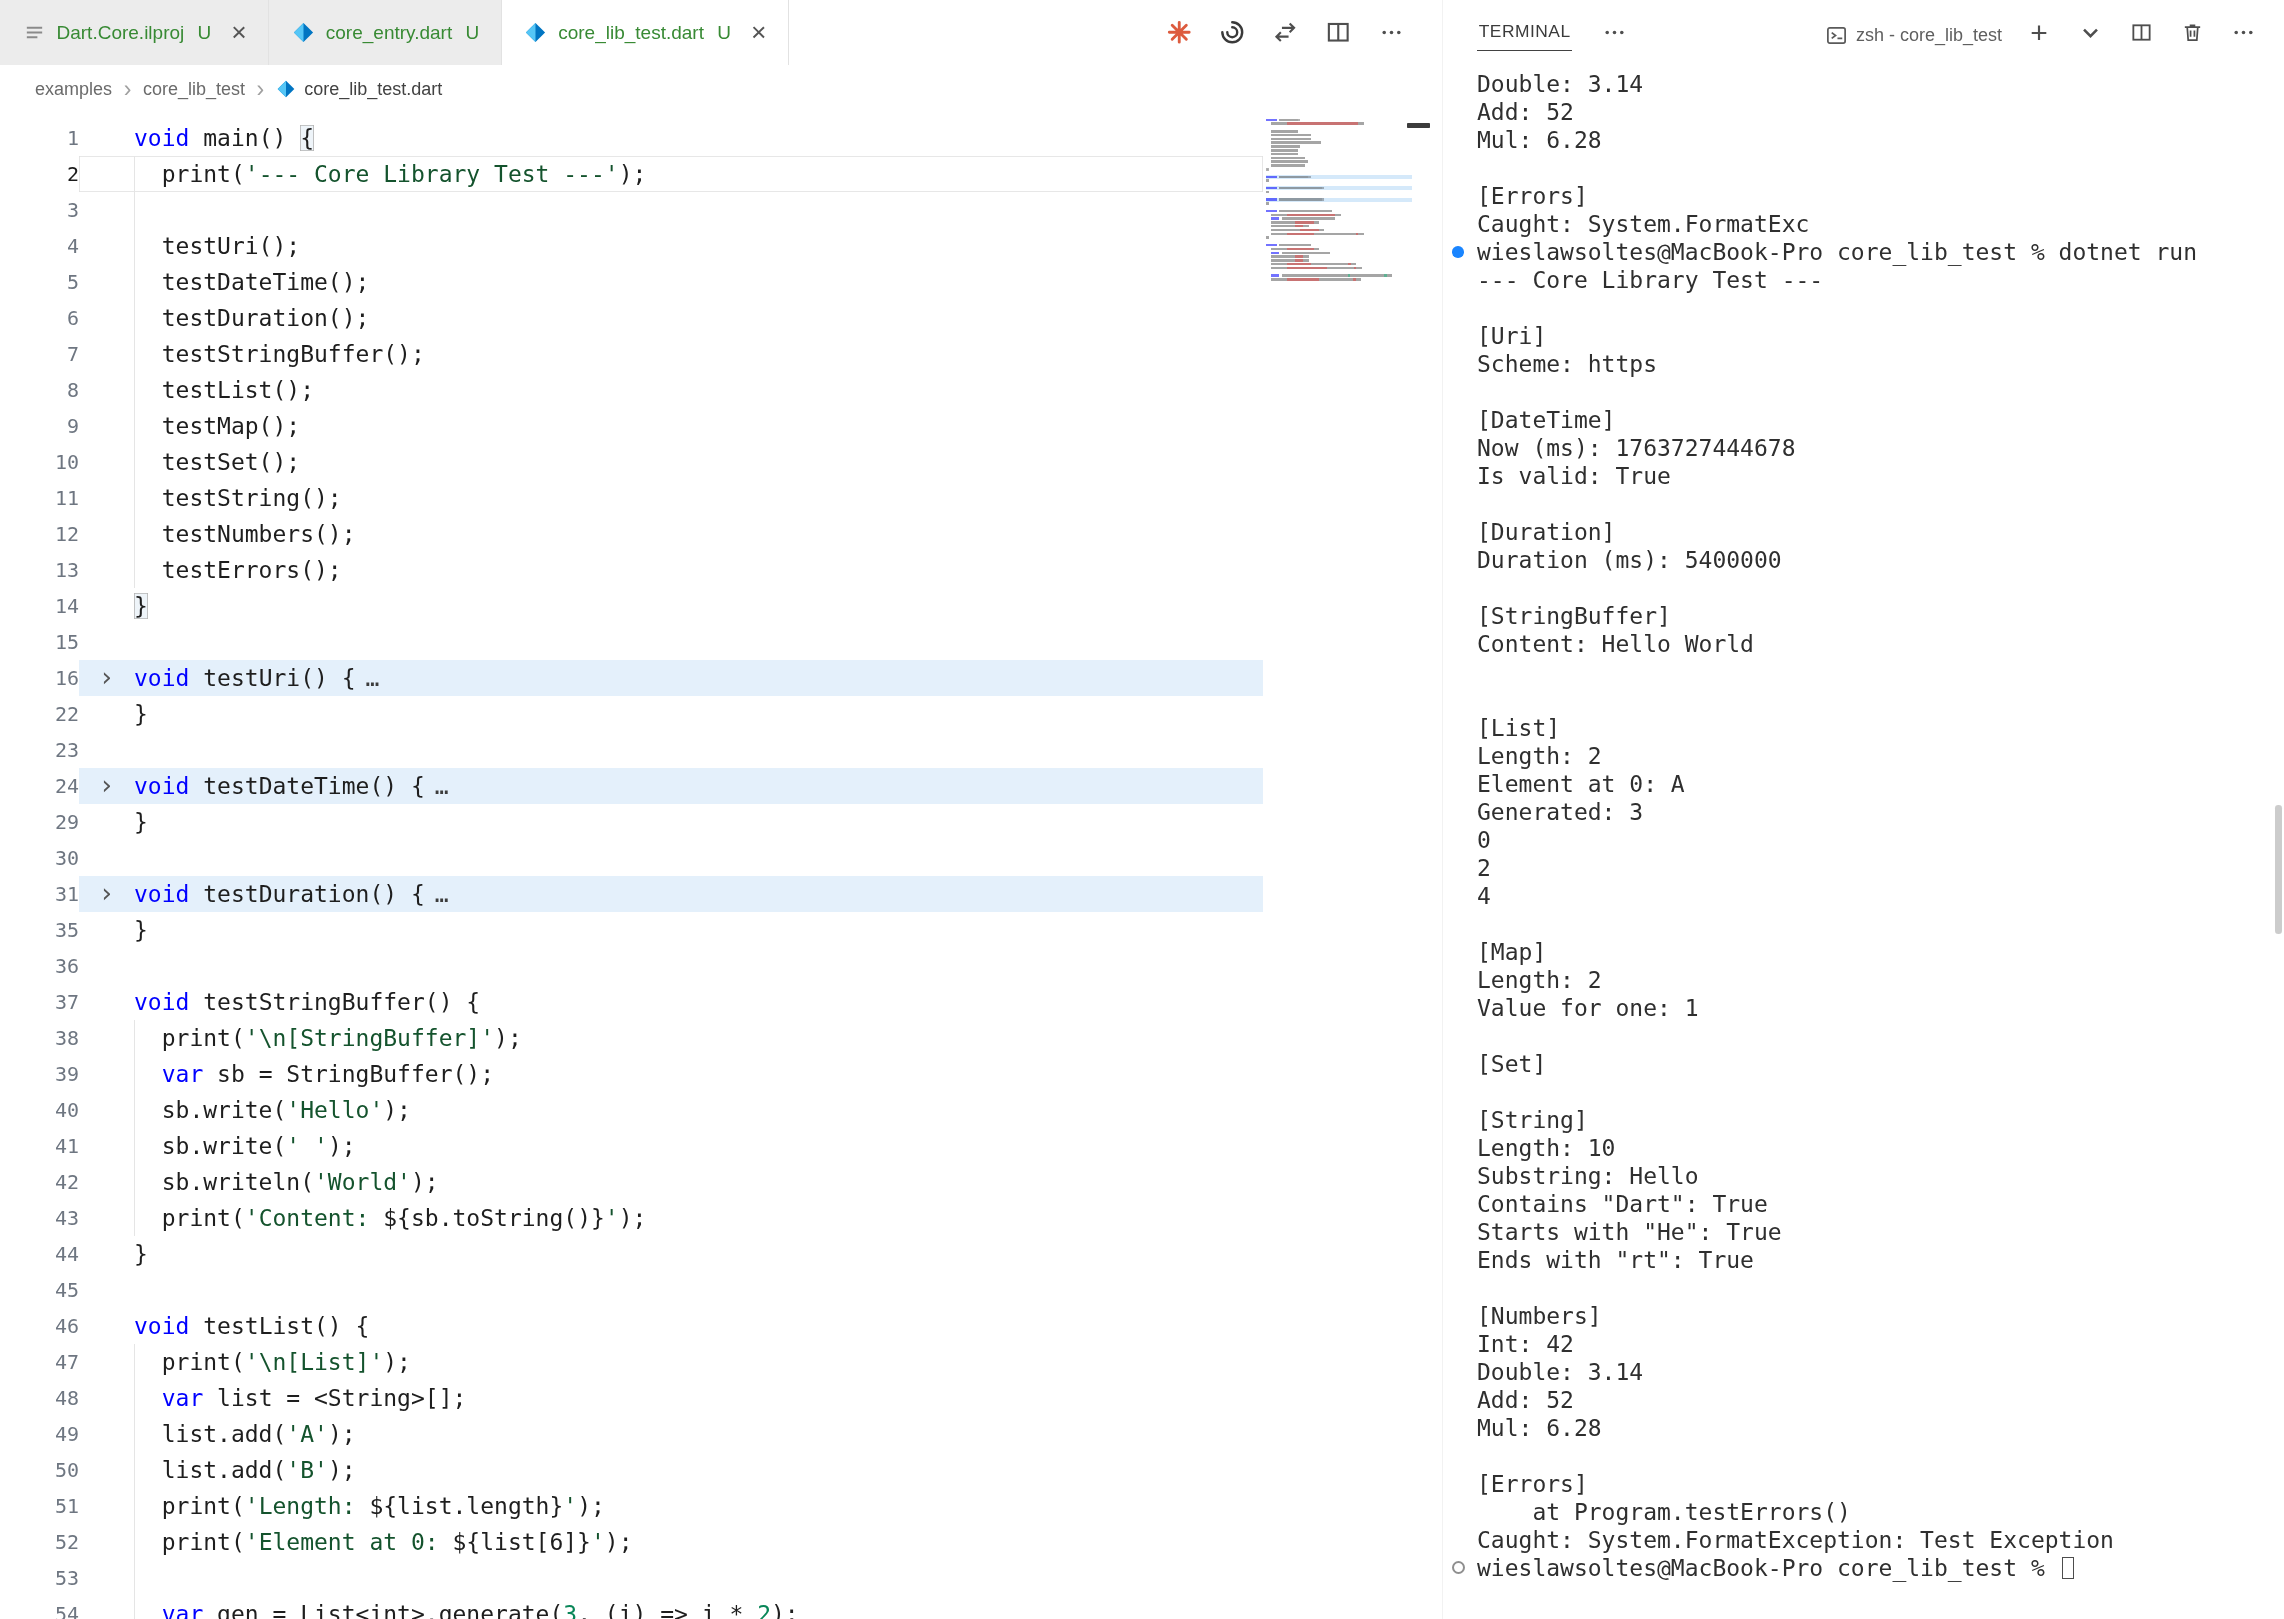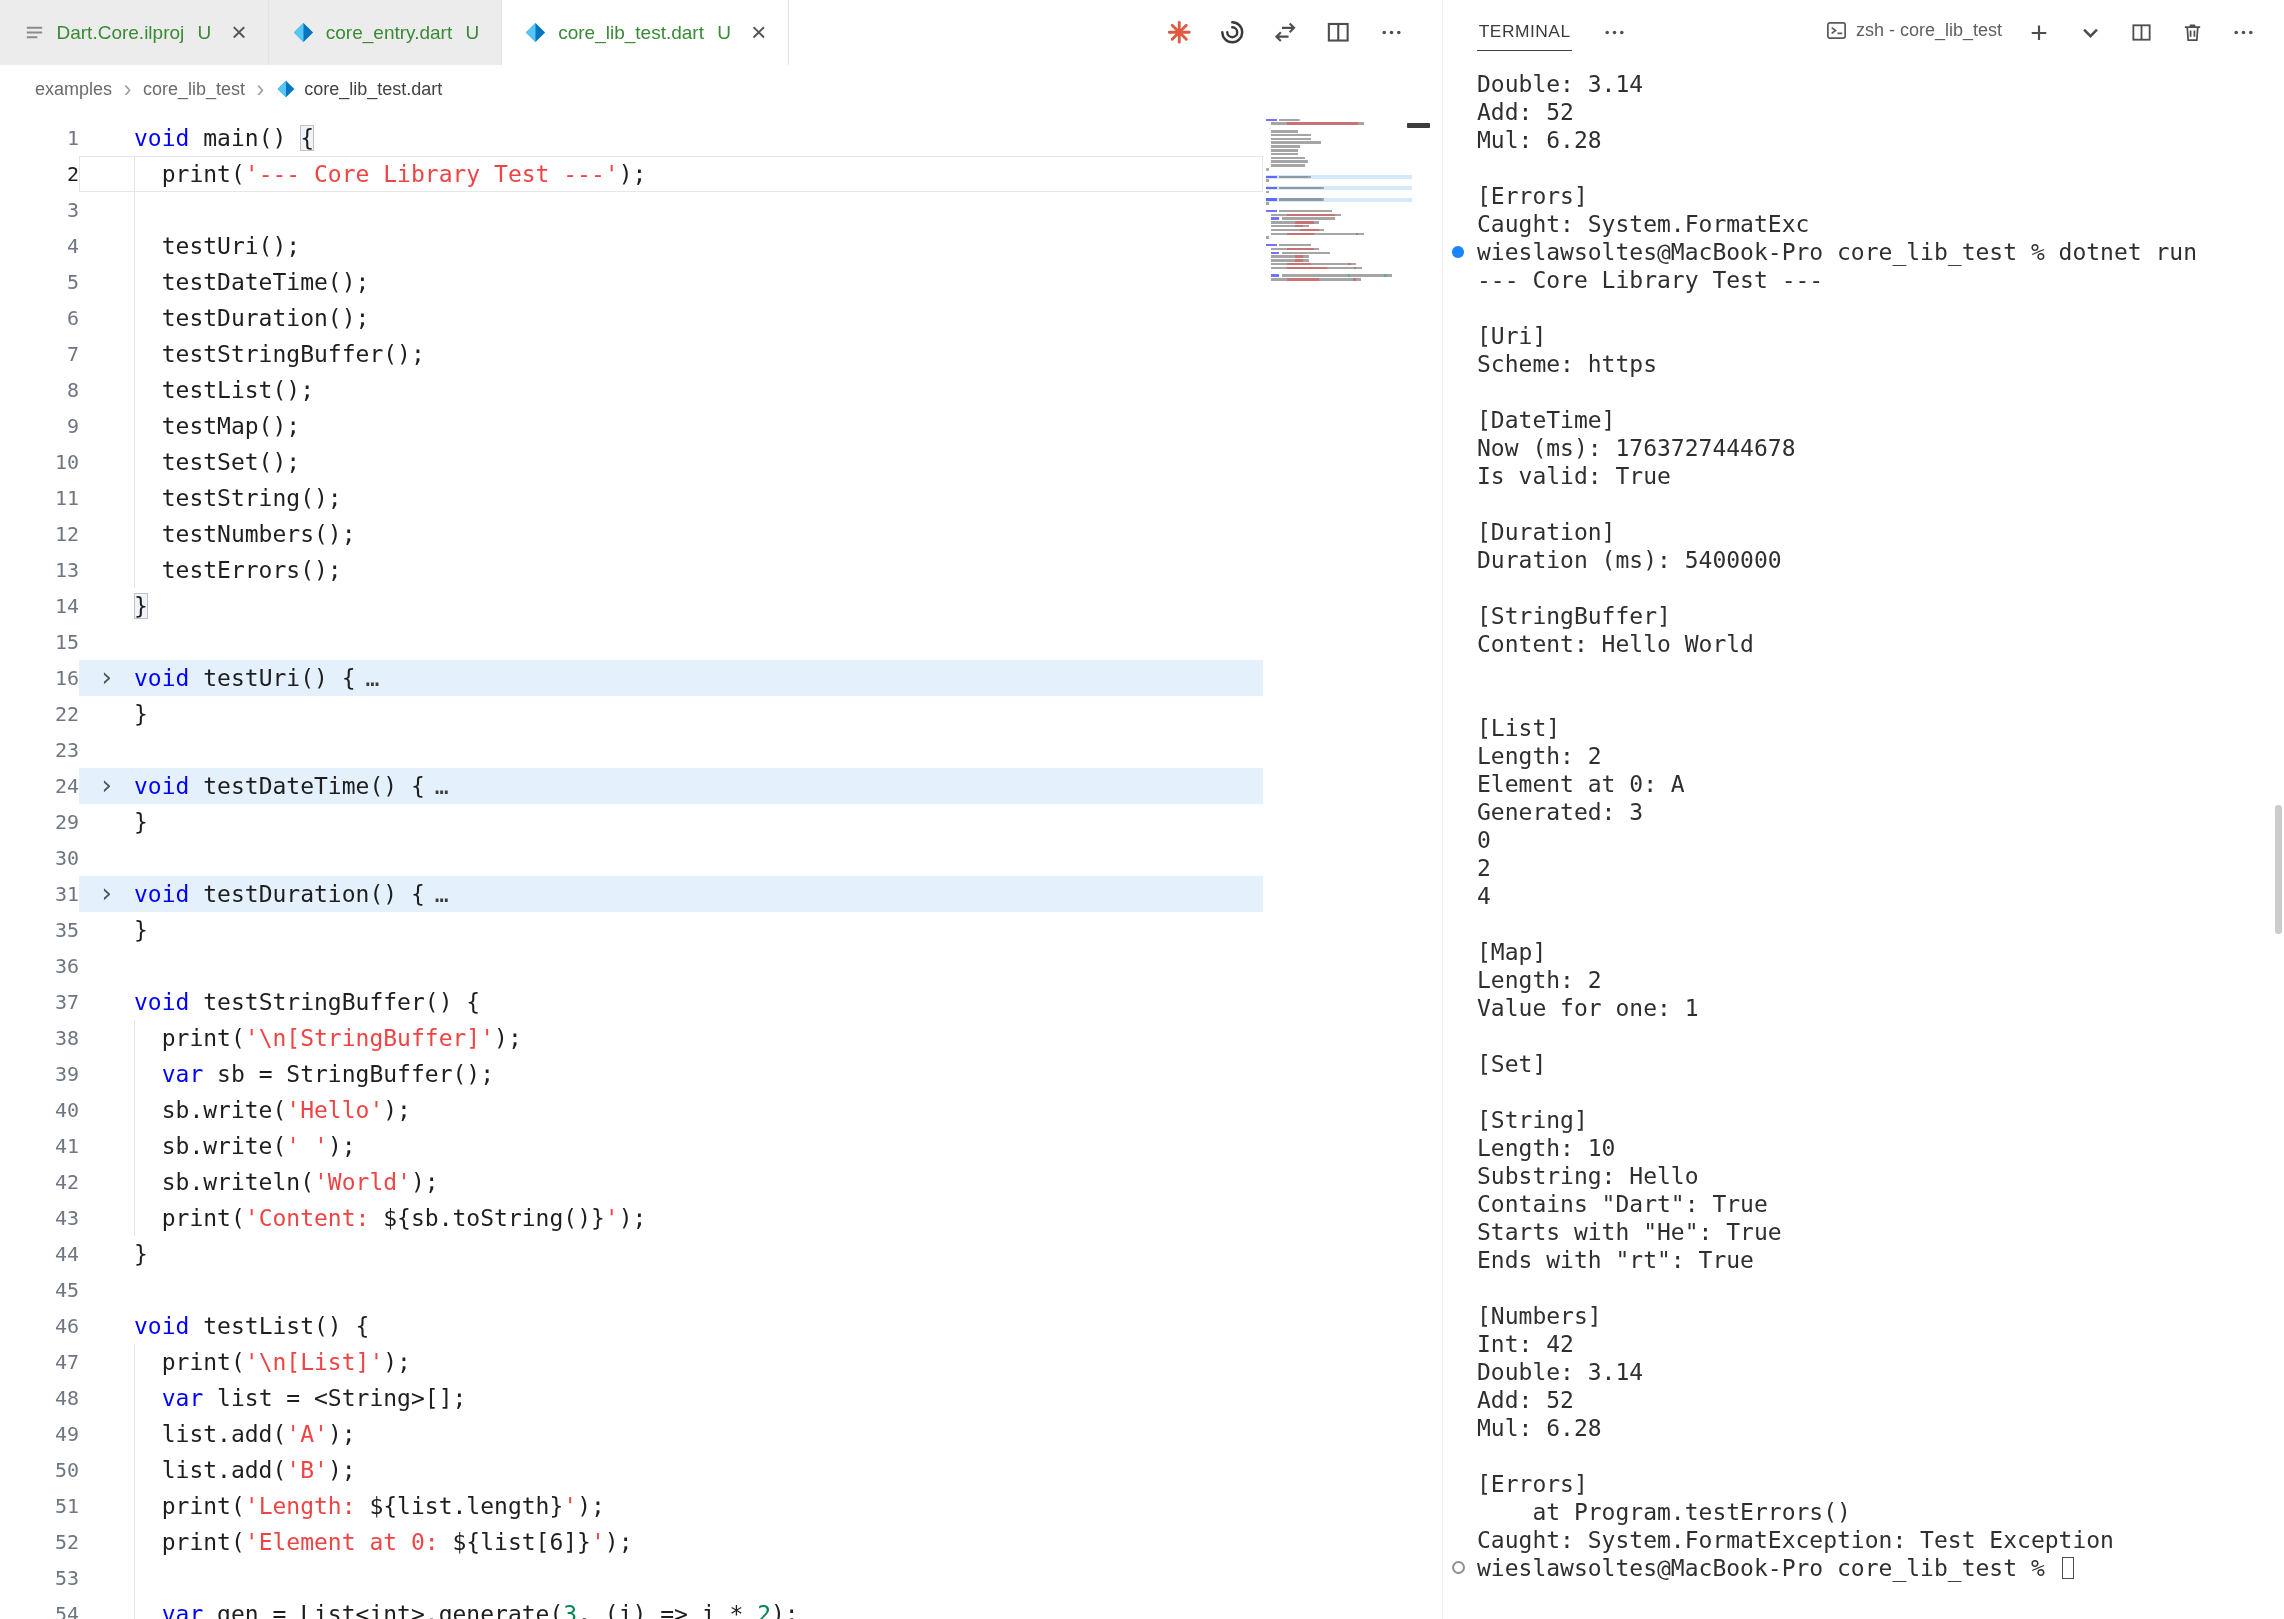--- a/index.html
+++ b/index.html
@@ -37,21 +37,21 @@
   .ln { flex:0 0 79px; text-align:right; color:#6e7681; font-size:20px; }
   .code-row.cur .ln { color:#1b1b1b; }
   .line-right { flex:1; display:flex; align-items:center; height:100%; position:relative; margin-right:179px; }
   .line-right.hl { background:#e4f0fb; }
   .code-row.cur .line-right { box-shadow:inset 0 0 0 0.8px #e0e0e0; }
   .fold-col { flex:0 0 55px; text-align:center; color:#555; font-size:26.5px; line-height:1; }
   .code-text { white-space:pre; position:relative; height:100%; display:flex; align-items:center; }
   .code-text.g::before { content:""; position:absolute; left:0; top:0; bottom:0; width:0.8px; background:#e5e5e5; }
   .tk-kw { color:#0000ff; }
   .tk-pl { color:#1e1e1e; }
-  .tk-str { color:#ef4444; }
+  .tk-str { color:#14532d; }
   .tk-num { color:#098658; }
   .tk-brk { color:#1e1e1e; box-shadow:inset 0 0 0 0.8px #b4b4b4; background:#eef4f9; }
   .tk-fold { color:#3c3c3c; margin-left:10px; letter-spacing:1.7px; }
 
   .minimap { position:absolute; top:5px; right:30px; width:146px; }
   .mm-row { height:3.8px; display:flex; align-items:center; }
   .mm-row.hl { background:#d5e9fa; }
   .mm-tk { height:2.5px; display:inline-block; }
   .mm-tk.tk-kw  { background:rgba(0,0,255,.55); }
   .mm-tk.tk-pl  { background:rgba(55,55,55,.45); }
@@ -60,21 +60,21 @@
   .mm-tk.tk-brk { background:rgba(55,55,55,.45); }
   .mm-tk.tk-fold{ background:rgba(55,55,55,.35); }
 
   .overview-mark { position:absolute; top:10px; right:11.6px; width:23px; height:5px; background:#3c3c3c; border-radius:0.8px; }
 
   
   .terminal-pane { flex:1; display:flex; flex-direction:column; overflow:hidden; position:relative; }
   .term-header { flex:0 0 65px; height:65px; display:flex; align-items:center; padding:0 27px 0 34px; }
   .term-title { font-size:17.4px; color:#3b3b3b; letter-spacing:0.5px; border-bottom:1.7px solid #424242; padding:6.6px 1.7px 8.3px; cursor:pointer; }
   .term-header-more { margin-left:28px; }
-  .term-actions { margin-left:auto; display:flex; align-items:flex-start; gap:23px; }
+  .term-actions { margin-left:auto; display:flex; align-items:flex-end; gap:23px; }
   .shell-chip { display:flex; align-items:center; gap:8.3px; color:#5f5f5f; font-size:18px; cursor:pointer; white-space:nowrap; }
   .shell-chip svg { width:23px; height:23px; }
   .pbtn { display:inline-flex; align-items:center; justify-content:center; width:28px; height:28px; cursor:pointer; color:#4e4e4e; }
   .pbtn svg { width:23px; height:23px; }
   .glyph-plus { font-size:30px; color:#4e4e4e; line-height:1; }
 
   .term-body { flex:1; overflow:hidden; padding-top:5px; font-family:"DejaVu Sans Mono", monospace; font-size:23px; color:#2f2f2f; }
   .term-row { display:flex; height:28px; align-items:center; }
   .term-dec { flex:0 0 34px; position:relative; height:100%; }
   .term-dec.run::after { content:""; position:absolute; left:9px; top:50%; margin-top:-5.8px; width:11.6px; height:11.6px; border-radius:50%; background:#1a85ff; }

